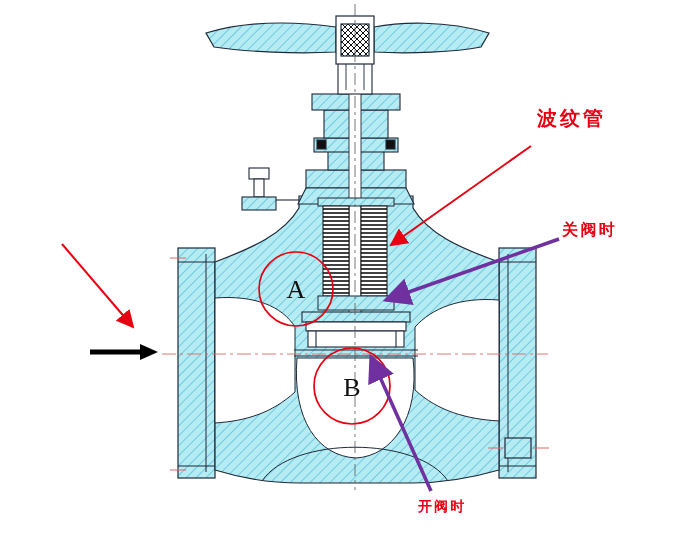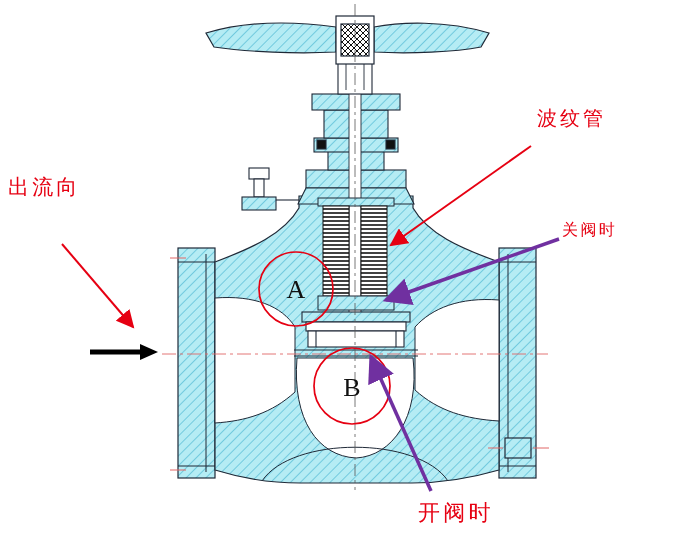--- a/index.html
+++ b/index.html
@@ -16,29 +16,29 @@
     width:678px;height:552px;
     background:#fff;
     font-family:"Liberation Sans","DejaVu Sans",sans-serif;
     overflow:hidden;
   }
   .stage svg{position:absolute;left:0;top:0;}
   .label{
     position:absolute;
     color:var(--annotation-red);
     font-family:"Liberation Serif","DejaVu Serif",serif;
-    font-weight:400;
+    font-weight:700;
     letter-spacing:0.15em;
     line-height:1.45;
     white-space:nowrap;
   }
   .label-flow{left:8px;top:172px;font-size:21px;}
   .label-bellows{left:537px;top:104px;font-size:20px;}
   .label-close{left:562px;top:218px;font-size:16px;}
-  .label-open{left:418px;top:497px;font-size:22px;}
+  .label-open{left:418px;top:497px;font-size:14px;}
   .fill-red{fill:var(--annotation-red);}
   .fill-purple{fill:var(--arrow-purple);}
   .stroke-red{stroke:var(--annotation-red);}
   .stroke-purple{stroke:var(--arrow-purple);}
   .zone-letter{
     font-family:"Liberation Serif","DejaVu Serif",serif;
     font-size:26px;
     fill:#111;
   }
 </style>
@@ -151,21 +151,20 @@
       <line x1="559" y1="239" x2="386" y2="300" class="stroke-purple" stroke-width="3.5" marker-end="url(#ah-purple)"></line>
       <line x1="431" y1="491" x2="371" y2="357" class="stroke-purple" stroke-width="3.5" marker-end="url(#ah-purple)"></line>
       <g>
         <line x1="90" y1="352" x2="140" y2="352" stroke="#000000" stroke-width="5"></line>
         <path d="M140 344 L158 352 L140 360 Z" fill="#000000"></path>
       </g>
     </g>
   </svg>
 
   <div class="label label-flow">
-    <div>出流向</div>
   </div>
 
   <div class="label label-bellows">
     <div>波纹管</div>
   </div>
 
   <div class="label label-close">关阀时</div>
 
   <div class="label label-open">开阀时</div>
 

